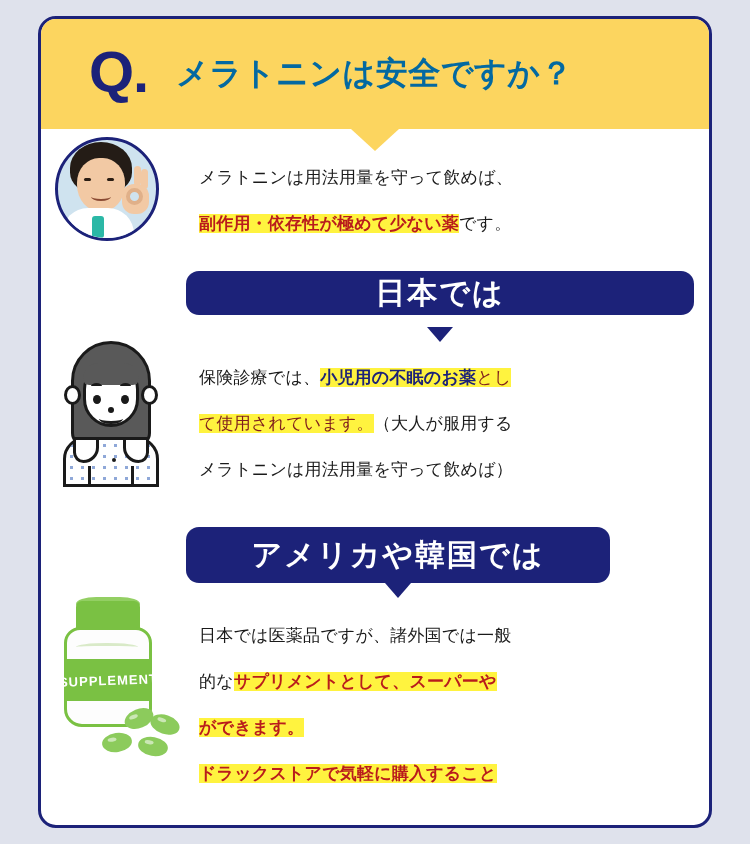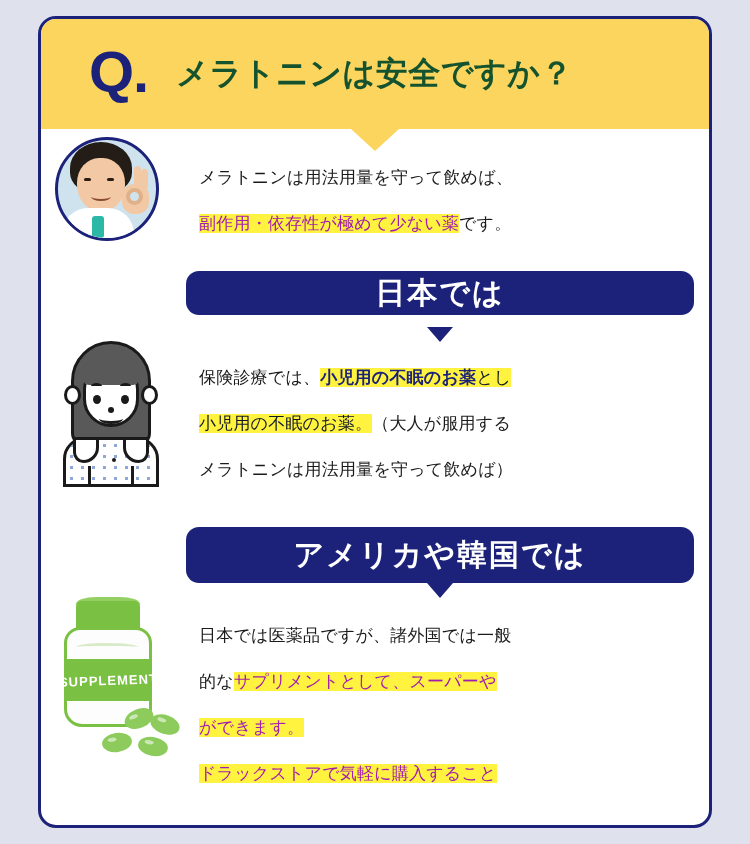--- a/index.html
+++ b/index.html
@@ -35,21 +35,21 @@
     font-family:"Liberation Sans", sans-serif;
     font-size:58px; font-weight:bold;
     color:#1c2279;
     letter-spacing:-1px;
     margin-left:48px;
     line-height:1;
     padding-bottom:4px;
   }
   .q-title {
     font-size:32px; font-weight:bold;
-    color:#14532d;
+    color:#0369a1;
     margin-left:28px;
     letter-spacing:0.5px;
     white-space:nowrap;
   }
   .qheader-tail {
     position:absolute;
     left:50%; margin-left:-24px; top:110px;
     width:0; height:0;
     border-left:24px solid transparent;
     border-right:24px solid transparent;
@@ -65,31 +65,31 @@
 
   .tline {
     font-size:17px;
     line-height:46px;
     color:#1a1a1a;
     white-space:nowrap;
     letter-spacing:0.2px;
   }
   .hl-orange {
     background:#fff33f;
-    color:#a21caf;
-    font-weight:normal;
+    color:#b91c1c;
+    font-weight:bold;
   }
   .hl-navy {
     background:#fff33f;
     color:#1c2279;
     font-weight:bold;
   }
   .hl-plain {
     background:#fff33f;
-    color:#0f172a;
+    color:#7f1d1d;
   }
 
   
   .banner {
     position:absolute;
     background:#1c2279;
     border-radius:13px;
     display:flex; align-items:center; justify-content:center;
     color:#ffffff;
     font-size:30px; font-weight:bold;
@@ -372,28 +372,28 @@
         <div class="g-collar-l" style="top:100px;"></div>
         <div class="g-collar-r" style="top:100px;"></div>
       </div>
     </div>
 
     <div class="textcol" style="left:158px; top:336px; width:510px;">
       <div class="tline">
         <span>保険診療では、</span><span class="hl-navy">小児用の不眠のお薬</span><span class="hl-plain">とし</span>
       </div>
       <div class="tline">
-        <span class="hl-plain">小児用の不眠のお薬。</span><span>（大人が服用する</span>
+        <span class="hl-plain">て使用されています。</span><span>（大人が服用する</span>
       </div>
       <div class="tline">
         <span>メラトニンは用法用量を守って飲めば）</span>
       </div>
     </div>
 
-    <div class="banner" style="left:145px; top:508px; width:508px; height:56px;">
+    <div class="banner" style="left:145px; top:508px; width:424px; height:56px;">
       <span>アメリカや韓国では</span>
       <div class="banner-tail" style="top:56px;"></div>
     </div>
 
     <div class="figure" style="left:4px; top:578px; width:132px; height:168px;">
       <div class="bottle">
         <div class="b-cap-top"></div>
         <div class="b-cap"></div>
         <div class="b-body"></div>
         <div class="b-shine"></div>

